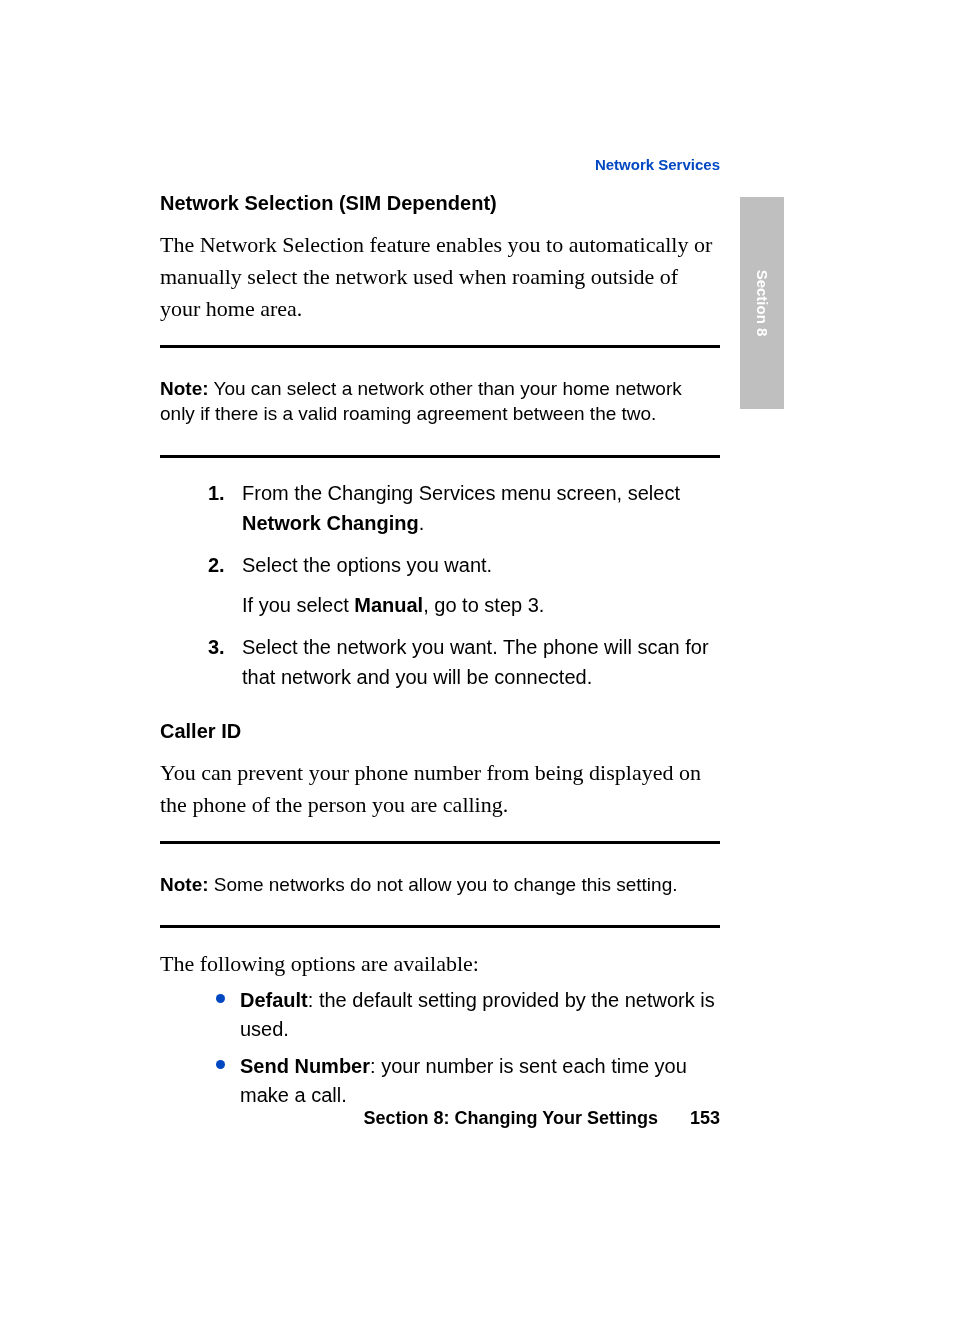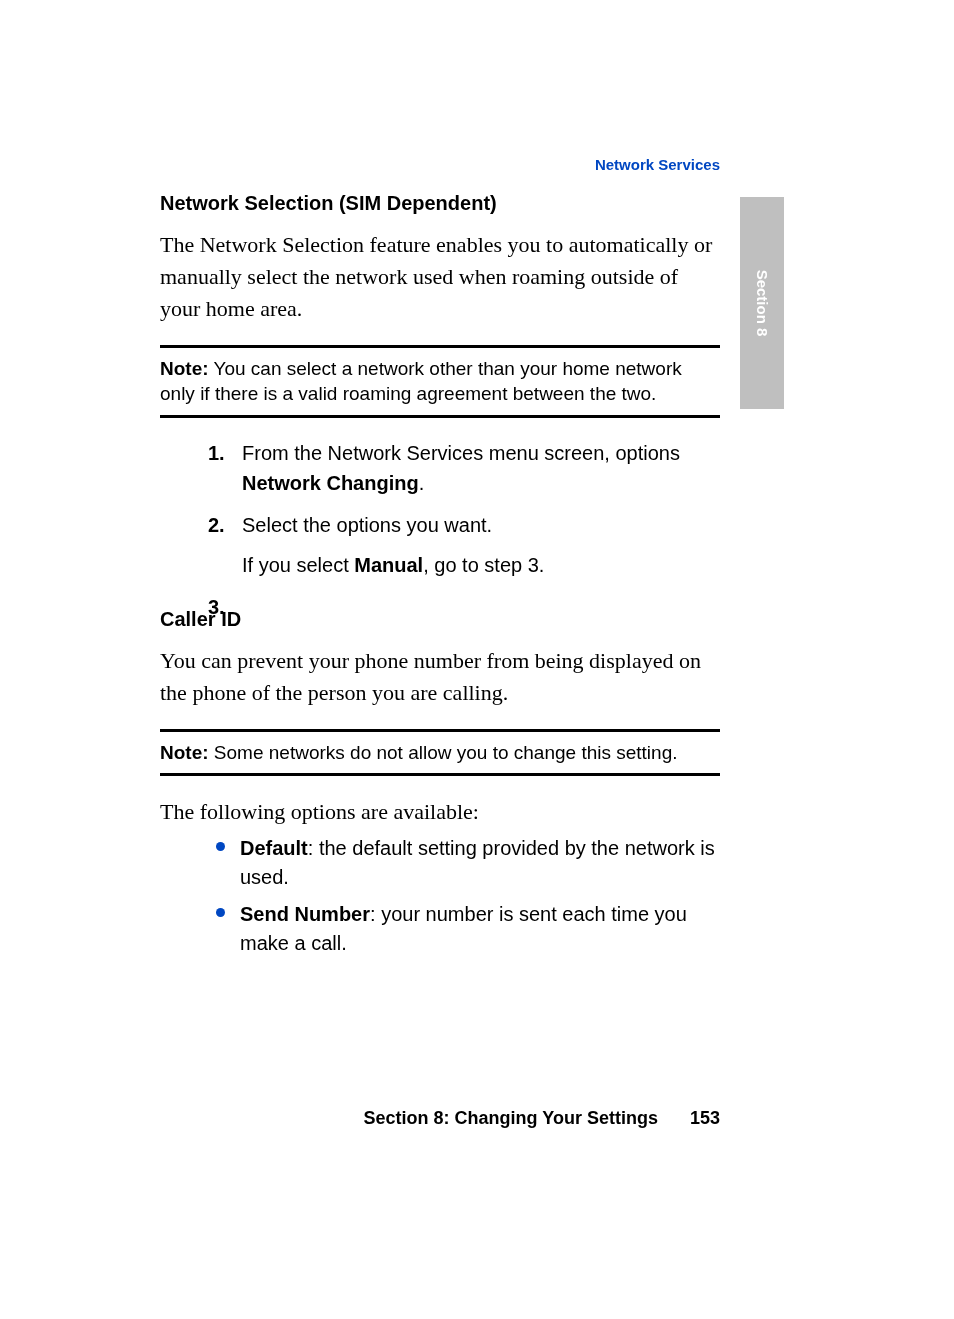--- a/index.html
+++ b/index.html
@@ -42,21 +42,21 @@
   }
   .body-serif {
     font-family: Georgia, 'Times New Roman', serif;
     font-size: 22px;
     line-height: 1.45;
     margin: 0 0 20px 0;
   }
   .note-block {
     border-top: 3px solid #000;
     border-bottom: 3px solid #000;
-    padding: 8px 0;
+    padding: 28px 0;
     font-size: 19px;
     line-height: 1.35;
     margin: 0 0 20px 0;
   }
   .note-block .nb-label { font-weight: 700; }
   ol.steps {
     list-style: none;
     padding: 0;
     margin: 0 0 28px 0;
   }
@@ -148,31 +148,32 @@
 
     <p class="body-serif">The Network Selection feature enables you to automatically or manually select the network used when roaming outside of your home area.</p>
 
     <div class="note-block">
       <span class="nb-label">Note:</span><span> You can select a network other than your home network only if there is a valid roaming agreement between the two.</span>
     </div>
 
     <ol class="steps">
       <li>
         <span class="num">1.</span>
-        <span>From the Network Services menu screen, options </span><span class="b">Network Changing</span><span>.</span>
+        <span>From the Changing Services menu screen, select </span><span class="b">Network Changing</span><span>.</span>
       </li>
       <li>
         <span class="num">2.</span>
         <span>Select the options you want.</span>
         <div class="step-p">
           <span>If you select </span><span class="b">Manual</span><span>, go to step 3.</span>
         </div>
       </li>
       <li>
         <span class="num">3.</span>
+        <span>Select the network you want. The phone will scan for that network and you will be connected.</span>
       </li>
     </ol>
 
     <div class="h2">Caller ID</div>
 
     <p class="body-serif">You can prevent your phone number from being displayed on the phone of the person you are calling.</p>
 
     <div class="note-block">
       <span class="nb-label">Note:</span><span> Some networks do not allow you to change this setting.</span>
     </div>

